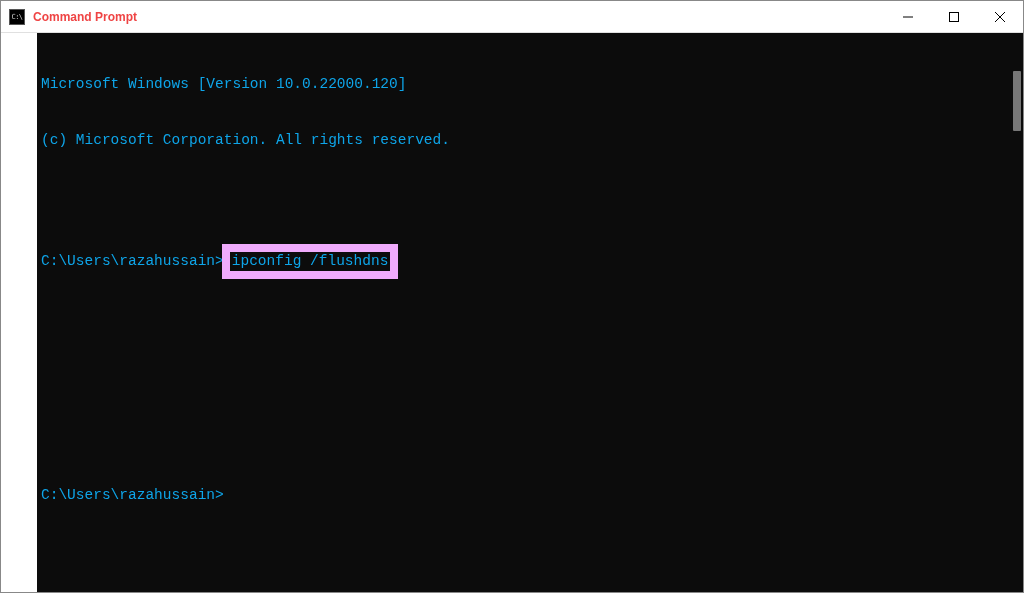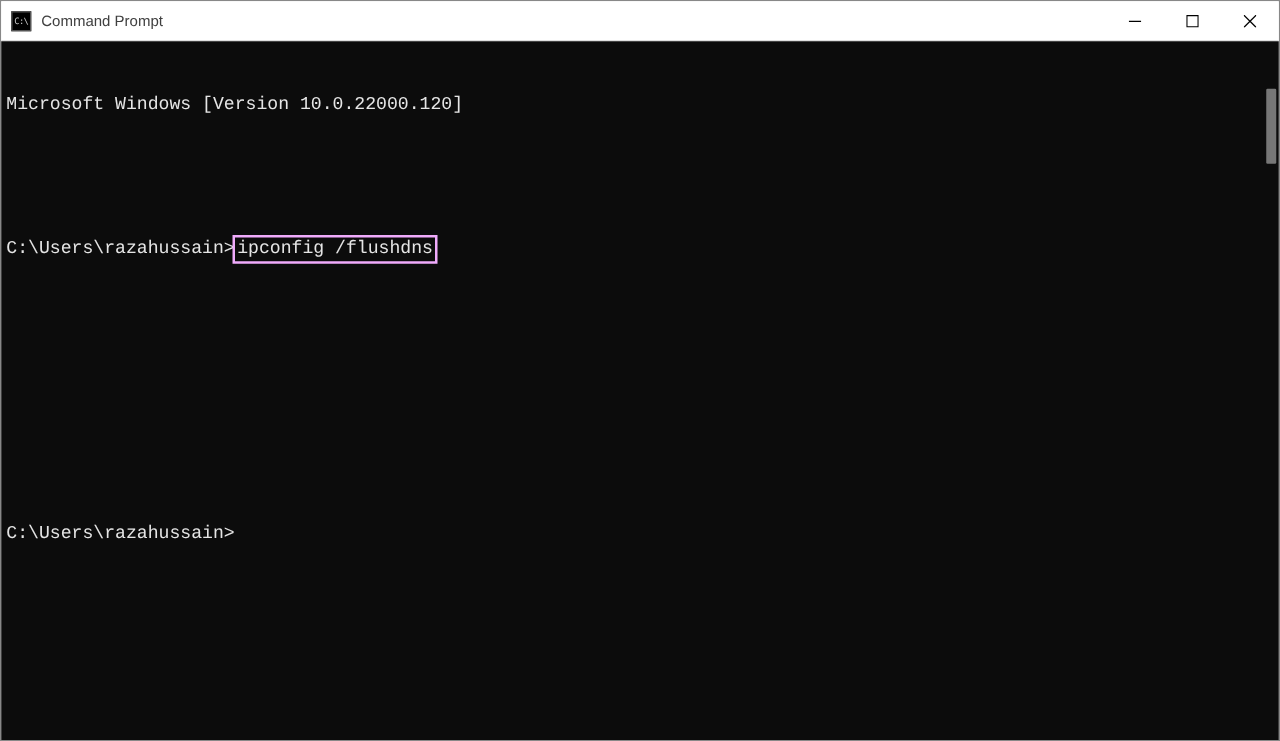--- a/index.html
+++ b/index.html
@@ -41,22 +41,23 @@
       border: 1px solid #555;
     }
     .titlebar-icon-text {
       color: #ccc;
       font-size: 7px;
       font-family: monospace;
       letter-spacing: -0.5px;
     }
     .titlebar-title {
       font-size: 12px;
-      color: #404040;
+      color: #ef4444;
       flex: 1;
+      font-weight: bold;
     }
     .titlebar-controls {
       display: flex;
       height: 100%;
     }
     .titlebar-btn {
       width: 46px;
       height: 100%;
       display: flex;
       align-items: center;
@@ -65,37 +66,38 @@
       border: none;
       cursor: pointer;
     }
     .titlebar-btn svg {
       width: 10px;
       height: 10px;
     }
     .terminal {
       flex: 1;
       background: #0c0c0c;
-      color: #e5e5e5;
+      color: #0ea5e9;
       font-family: Consolas, "Courier New", monospace;
       font-size: 14.5px;
       padding: 4px 4px 4px 4px;
       line-height: 1.3;
       position: relative;
       overflow: hidden;
+      margin-left: 36px;
     }
     .terminal-content {
       white-space: pre;
       position: relative;
     }
     .line {
       white-space: pre;
     }
     .highlight-box {
-      border: 2px solid #f0abfc;
+      border: 8px solid #f0abfc;
       padding: 0 2px;
       display: inline-block;
       margin-left: -2px;
     }
     .scrollbar {
       position: absolute;
       right: 2px;
       top: 38px;
       width: 8px;
       height: 60px;
@@ -127,20 +129,21 @@
         <svg viewBox="0 0 10 10">
           <line x1="0" y1="0" x2="10" y2="10" stroke="#000" stroke-width="1"></line>
           <line x1="10" y1="0" x2="0" y2="10" stroke="#000" stroke-width="1"></line>
         </svg>
       </button>
     </div>
   </div>
   <div class="terminal">
     <div class="terminal-content">
       <div class="line">Microsoft Windows [Version 10.0.22000.120]</div>
+      <div class="line">(c) Microsoft Corporation. All rights reserved.</div>
       <div class="line">&nbsp;</div>
       <div class="line"><span>C:\Users\razahussain&gt;</span><span class="highlight-box">ipconfig /flushdns</span></div>
       <div class="line">&nbsp;</div>
       <div class="line">&nbsp;</div>
       <div class="line">&nbsp;</div>
       <div class="line"><span>C:\Users\razahussain&gt;</span></div>
     </div>
     <div class="scrollbar"></div>
   </div>
 </div>

